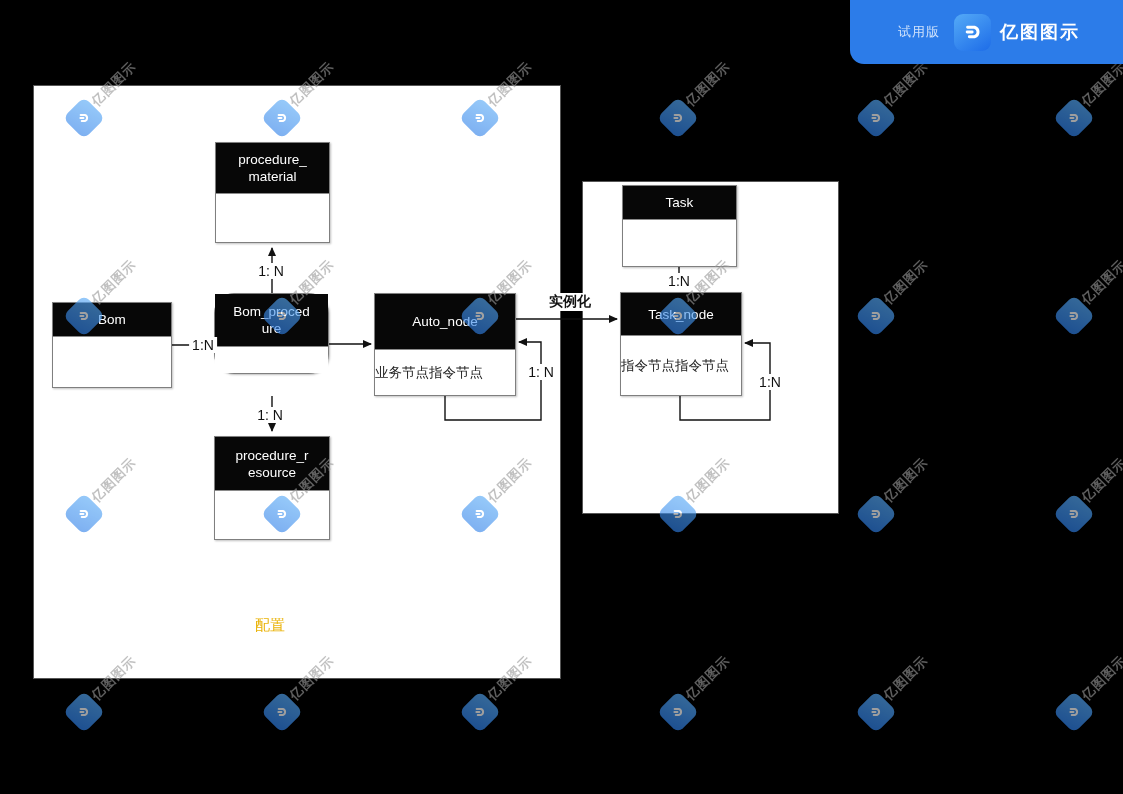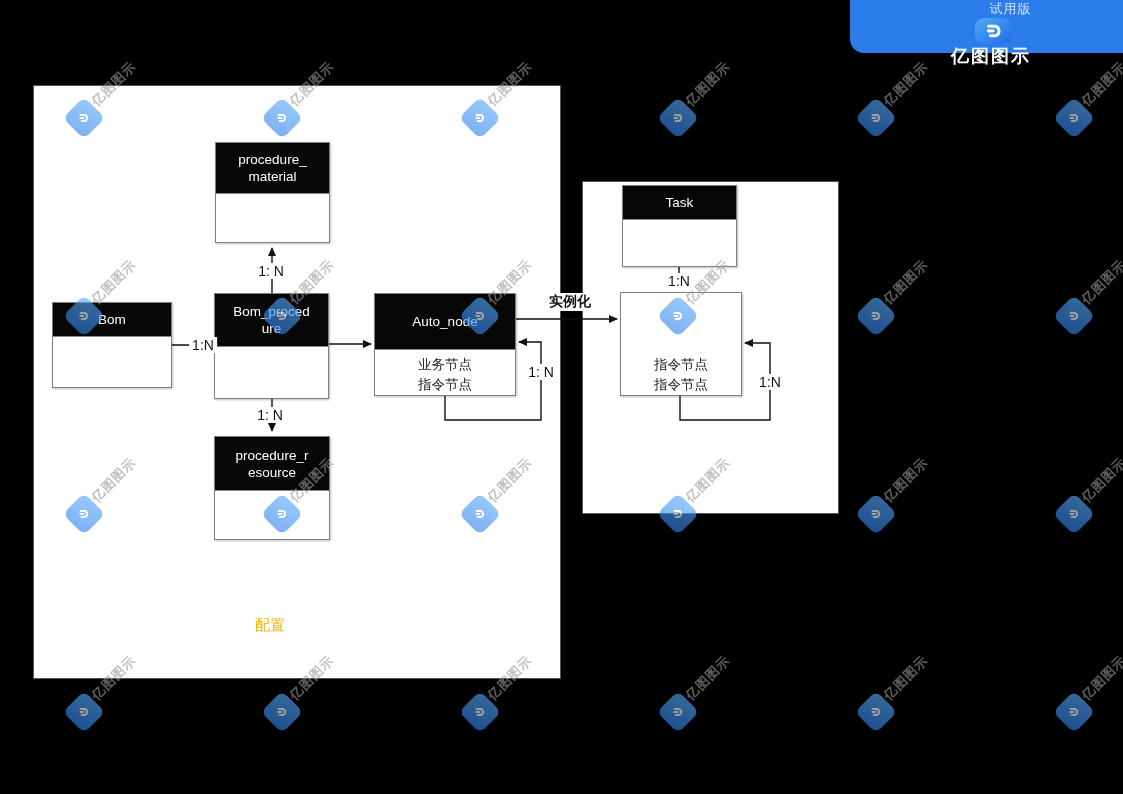--- a/index.html
+++ b/index.html
@@ -10,40 +10,40 @@
   #container-left{left:33px;top:85px;width:528px;height:594px;}
   #container-right{left:582px;top:181px;width:257px;height:333px;}
   
   #wires{position:absolute;left:0;top:0;width:1123px;height:794px;z-index:2;}
   
   .entity{position:absolute;display:flex;flex-direction:column;border:1px solid #7f7f7f;
           background:#fff;box-sizing:border-box;z-index:3;box-shadow:1px 1px 2px rgba(0,0,0,.25);}
   .e-header{background:#070707;color:#fff;display:flex;align-items:center;justify-content:center;
             text-align:center;font-size:13.5px;line-height:17px;padding:2px 18px;box-sizing:border-box;
             border-bottom:1px solid #8a8a8a;word-break:break-all;}
-  .e-body{flex:1;background:#fff;color:#222;display:flex;flex-direction:column;align-items:center;
-          justify-content:flex-end;font-size:13.5px;line-height:20px;}
+  .e-body{flex:1;background:#fff;color:#222;display:flex;align-items:center;
+          justify-content:flex-start;font-size:13.5px;line-height:20px;}
   
   .edge-label{position:absolute;transform:translate(-50%,-50%);background:#fff;color:#111;
               font-size:14px;padding:0 3px;white-space:nowrap;z-index:4;}
   .plain-label{position:absolute;transform:translate(-50%,-50%);color:#eab308;font-size:15px;
                white-space:nowrap;z-index:4;}
   
   #wm-layer{position:absolute;left:0;top:0;width:1123px;height:794px;z-index:5;opacity:.62;pointer-events:none;}
   .wm{position:absolute;width:0;height:0;}
   .wm-diamond{position:absolute;left:-15px;top:-15px;width:30px;height:30px;border-radius:7px;
               transform:rotate(45deg);background:linear-gradient(160deg,#58ABF7 0%,#2E7FE9 100%);
               display:flex;align-items:center;justify-content:center;}
   .wm-diamond svg{transform:rotate(-45deg);}
   .wm-text{position:absolute;left:30px;top:-34px;transform:translate(-50%,-50%) rotate(-45deg);
            color:#9a9a9a;font-size:13px;letter-spacing:1px;white-space:nowrap;font-weight:bold;}
   
-  #banner{position:absolute;left:850px;top:0;width:273px;height:53px;background:#2C7CE9;
+  #banner{position:absolute;left:850px;top:0;width:273px;height:64px;background:#2C7CE9;
           border-radius:0 0 0 14px;display:flex;align-items:center;z-index:6;
-          box-shadow:0 2px 6px rgba(0,0,0,.55);flex-direction:column;}
+          box-shadow:0 2px 6px rgba(0,0,0,.55);}
   #banner .trial{margin-left:48px;color:#CFE2FB;font-size:13px;letter-spacing:1px;}
   #banner .tile{margin-left:14px;width:37px;height:37px;border-radius:9px;
                 background:linear-gradient(145deg,#54AAF7 0%,#1D6CE8 100%);
                 display:flex;align-items:center;justify-content:center;}
   #banner .brand{margin-left:9px;color:#fff;font-size:18px;font-weight:bold;letter-spacing:2px;}
 </style>
 </head>
 <body>
 
 <div class="stage">
@@ -72,21 +72,21 @@
   <div class="entity" style="left:215px;top:142px;width:115px;height:101px;">
     <div class="e-header" style="height:51px">procedure_material</div>
     <div class="e-body"></div>
   </div>
 
   <div class="entity" style="left:52px;top:302px;width:120px;height:86px;">
     <div class="e-header" style="height:34px">Bom</div>
     <div class="e-body"></div>
   </div>
 
-  <div class="entity" style="left:214px;top:293px;width:115px;height:106px;">
+  <div class="entity" style="left:214px;top:293px;width:115px;height:81px;border-radius:20px;">
     <div class="e-header" style="height:53px">Bom_procedure</div>
     <div class="e-body"></div>
   </div>
 
   <div class="entity" style="left:374px;top:293px;width:142px;height:103px;">
     <div class="e-header" style="height:56px">Auto_node</div>
     <div class="e-body">
       <div>业务节点</div>
       <div>指令节点</div>
     </div>
@@ -96,20 +96,21 @@
     <div class="e-header" style="height:34px">Task</div>
     <div class="e-body"></div>
   </div>
 
   <div class="entity" style="left:214px;top:436px;width:116px;height:104px;">
     <div class="e-header" style="height:54px">procedure_resource</div>
     <div class="e-body"></div>
   </div>
 
   <div class="entity" style="left:620px;top:292px;width:122px;height:104px;">
+    <div class="e-header" style="height:43px">Task_node</div>
     <div class="e-body">
       <div>指令节点</div>
       <div>指令节点</div>
     </div>
   </div>
 
   <span class="edge-label" style="left:203px;top:345px;">1:N</span>
   <span class="edge-label" style="left:271px;top:271px;">1: N</span>
   <span class="edge-label" style="left:270px;top:415px;">1: N</span>
   <span class="edge-label" style="left:541px;top:372px;">1: N</span>

